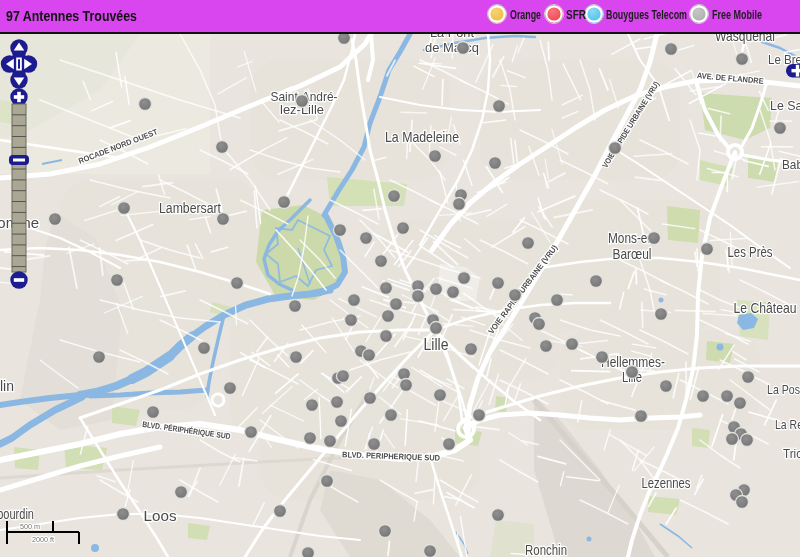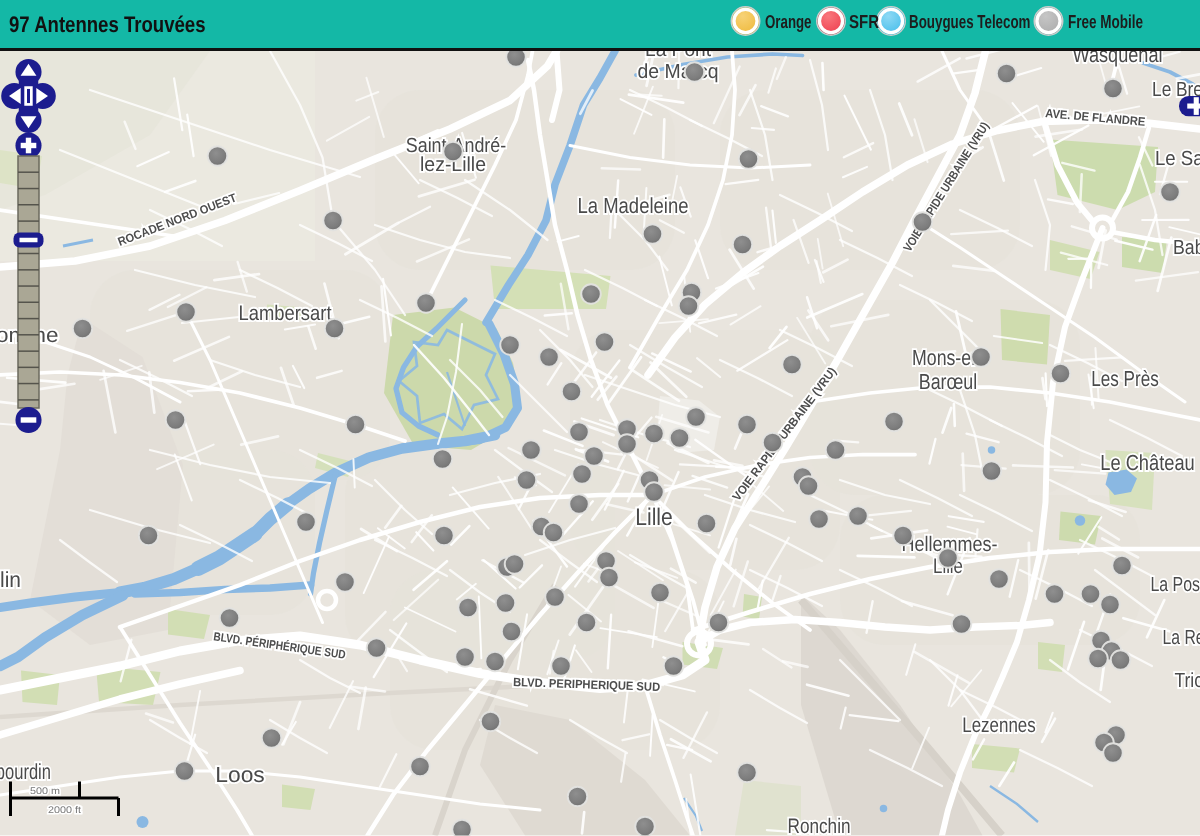--- a/index.html
+++ b/index.html
@@ -1,16 +1,16 @@
 <!DOCTYPE html>
 <html><head><meta charset="utf-8">
 <style>
 html,body{margin:0;padding:0;background:#fff}
 #wrap{position:relative;width:800px;height:557px;overflow:hidden;font-family:"Liberation Sans",sans-serif}
-#hdr{position:absolute;left:0;top:0;width:800px;height:32px;background:#14b8a6;border-bottom:2px solid #111;z-index:5}
+#hdr{position:absolute;left:0;top:0;width:800px;height:32px;background:#d946ef;border-bottom:2px solid #111;z-index:5}
 </style></head>
 <body>
 <div id="wrap">
 <svg width="800" height="557" viewBox="0 0 800 557" style="position:absolute;left:0;top:0">
 <defs>
 <radialGradient id="gm" cx="42%" cy="36%" r="72%">
  <stop offset="0%" stop-color="#8f8f8f"></stop>
           <stop offset="65%" stop-color="#7d7d7d"></stop>
           <stop offset="100%" stop-color="#6c6c6c"></stop>
 </radialGradient>

